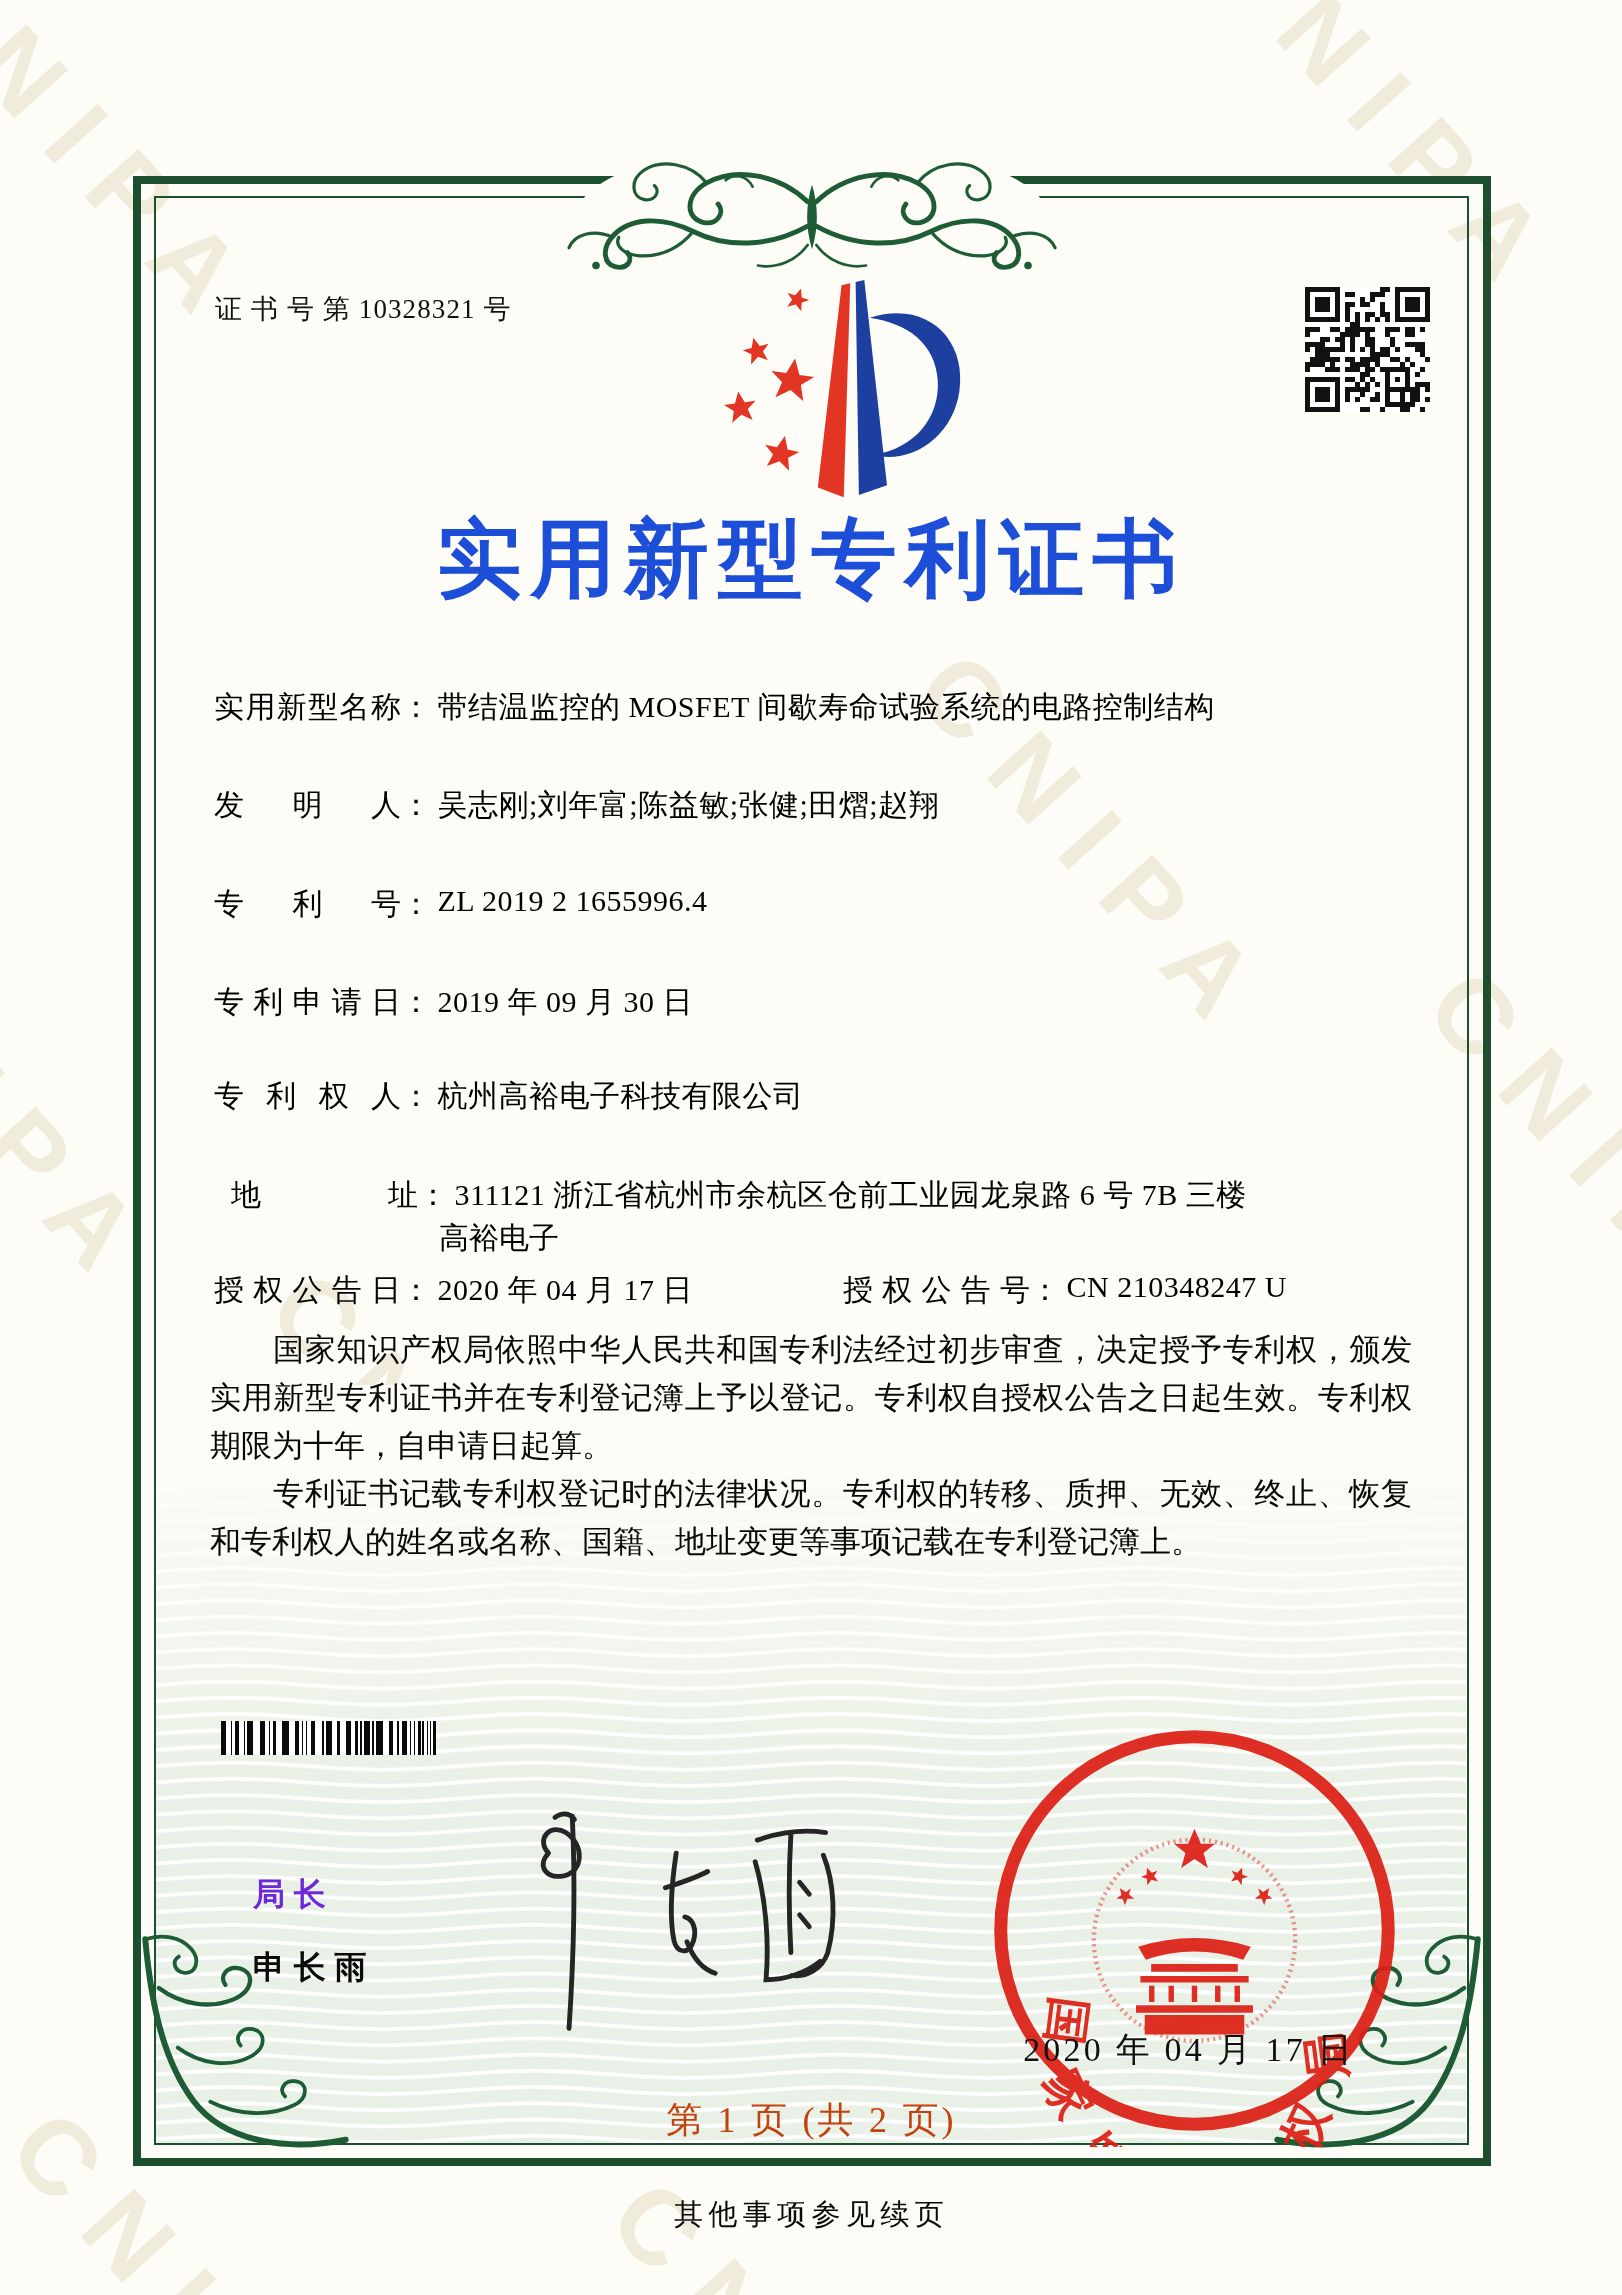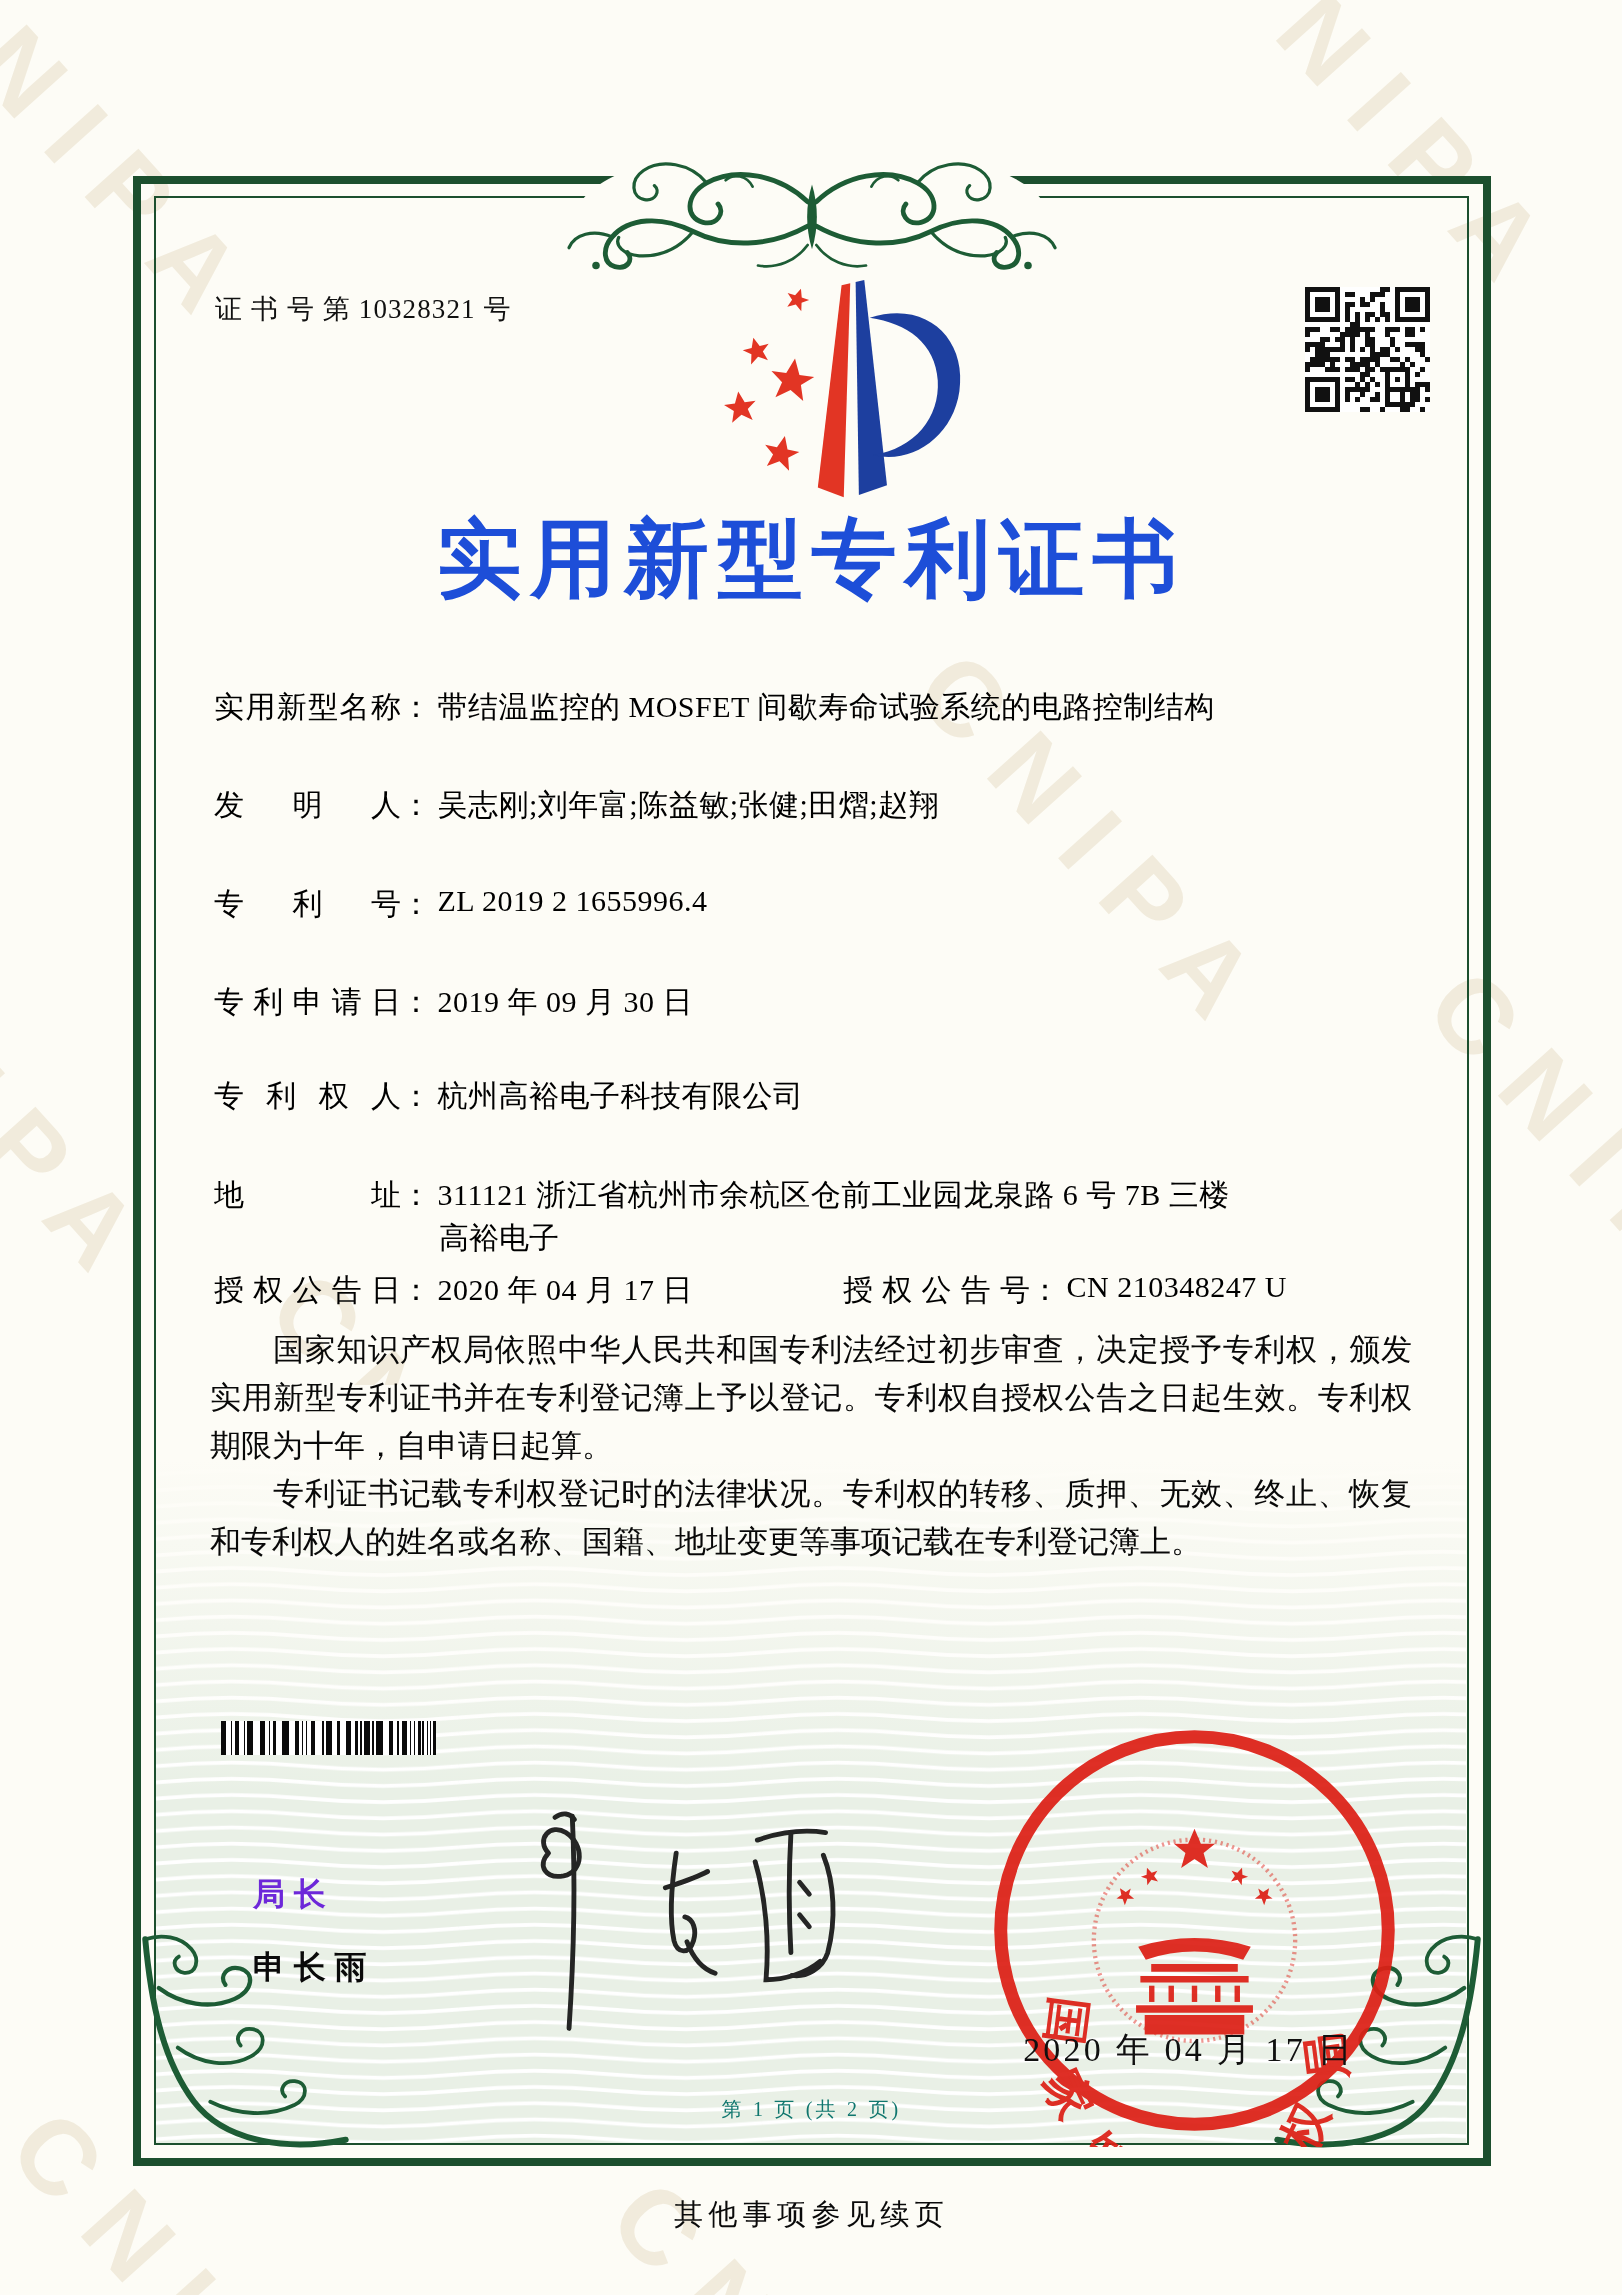--- a/index.html
+++ b/index.html
@@ -72,21 +72,21 @@
   .signer-title { position:absolute; left:253px; top:1873px; z-index:6; font-size:32px; font-weight:bold; letter-spacing:8.7px; color:#6d28d9; }
   .signer-name  { position:absolute; left:253px; top:1946px; z-index:6; font-size:32px; font-weight:bold; letter-spacing:8.7px; color:#0a0a0a; }
   .signature { position:absolute; left:503px; top:1801px; width:368px; height:233px; z-index:6; }
   .seal { position:absolute; left:978px; top:1714px; width:433px; height:433px; z-index:7; opacity:.93; }
   .seal-date {
     position:absolute; left:951px; top:2027px; width:476px; z-index:8;
     text-align:center; font-size:34px; letter-spacing:3.2px; color:#101010;
   }
   .page-info {
     position:absolute; left:0; right:0; top:2096px; z-index:6;
-    text-align:center; font-size:20px; letter-spacing:3.2px; color:#0f766e;
+    text-align:center; font-size:36px; letter-spacing:3.2px; color:#c2410c;
   }
   .footer-note {
     position:absolute; left:0; right:0; top:2195px; z-index:6;
     text-align:center; font-size:29px; letter-spacing:5.4px; color:#0a0a0a;
   }
 </style>
 </head>
 <body>
 
 <div class="page">
@@ -398,21 +398,21 @@
   </div>
   <div class="frow" style="top:884px;">
     <span class="flabel">专利号</span><span class="fcolon">：</span><span class="fvalue">ZL 2019 2 1655996.4</span>
   </div>
   <div class="frow" style="top:982px;">
     <span class="flabel">专利申请日</span><span class="fcolon">：</span><span class="fvalue">2019 年 09 月 30 日</span>
   </div>
   <div class="frow" style="top:1076px;">
     <span class="flabel">专利权人</span><span class="fcolon">：</span><span class="fvalue">杭州高裕电子科技有限公司</span>
   </div>
-  <div class="frow" style="top:1175px;">
+  <div class="frow" style="top:1175px;margin-left:17px;">
     <span class="flabel">地址</span><span class="fcolon">：</span><span class="fvalue">311121 浙江省杭州市余杭区仓前工业园龙泉路 6 号 7B 三楼</span>
   </div>
   <div class="addr2">高裕电子</div>
   <div class="frow" style="top:1270px;">
     <span class="flabel">授权公告日</span><span class="fcolon">：</span><span class="fvalue">2020 年 04 月 17 日</span>
   </div>
   <div class="frow-g2">
     <span class="flabel">授权公告号</span><span class="fcolon">：</span><span class="fvalue">CN 210348247 U</span>
   </div>
 

